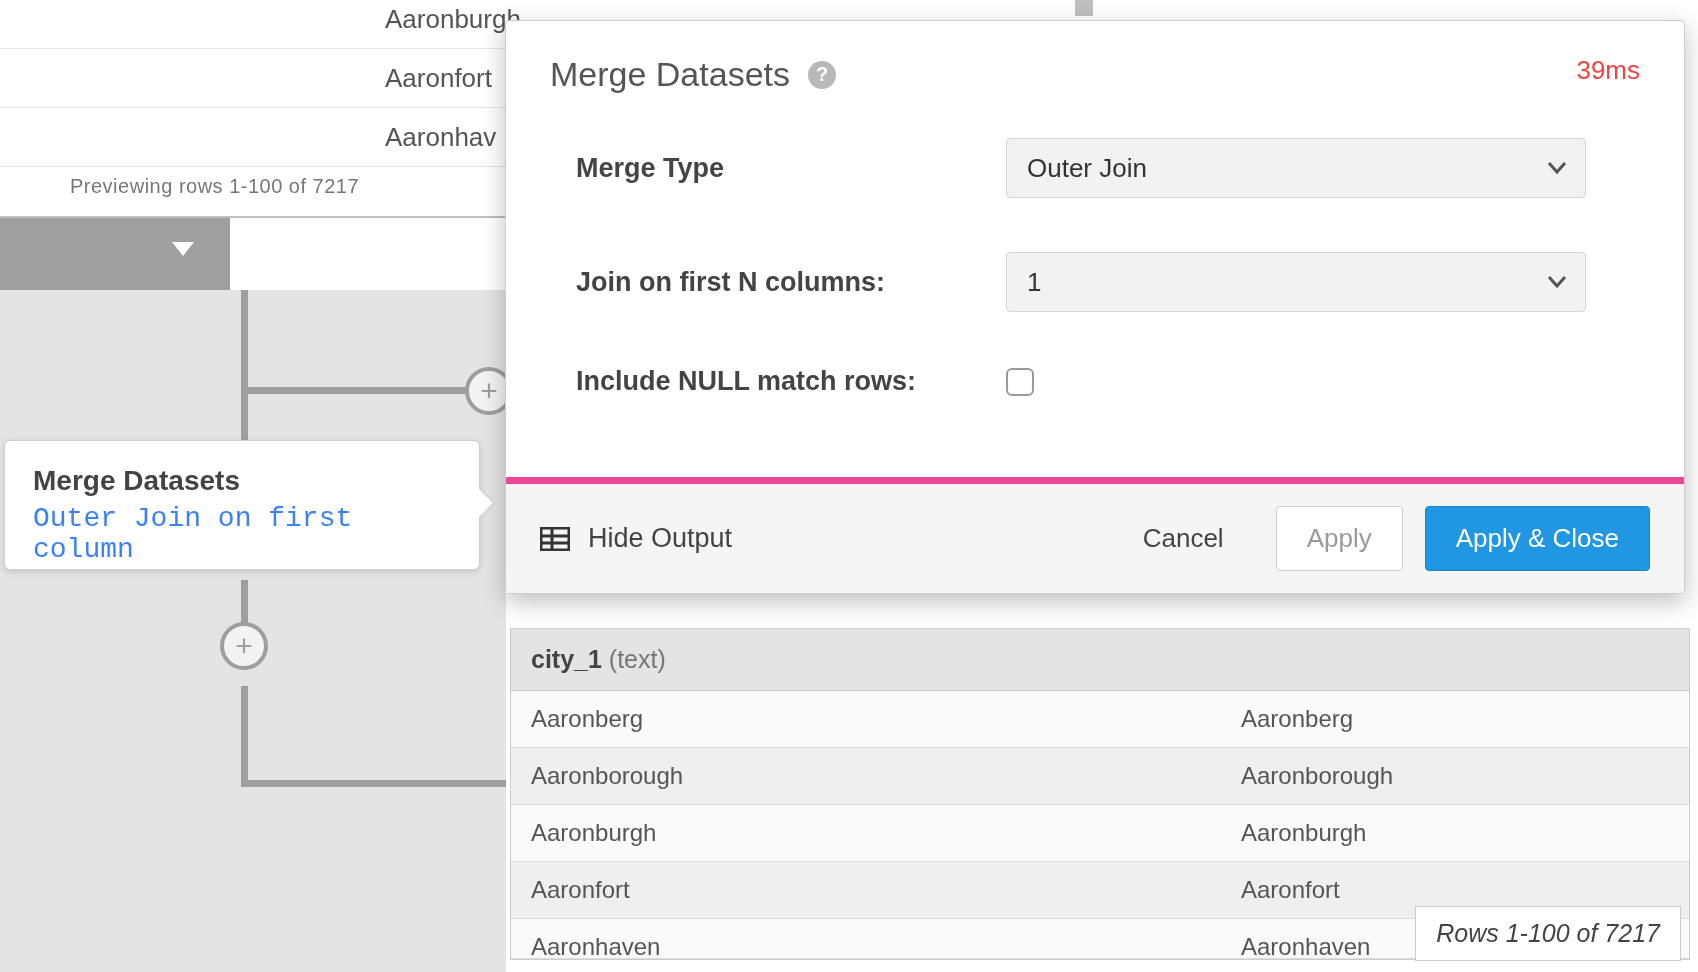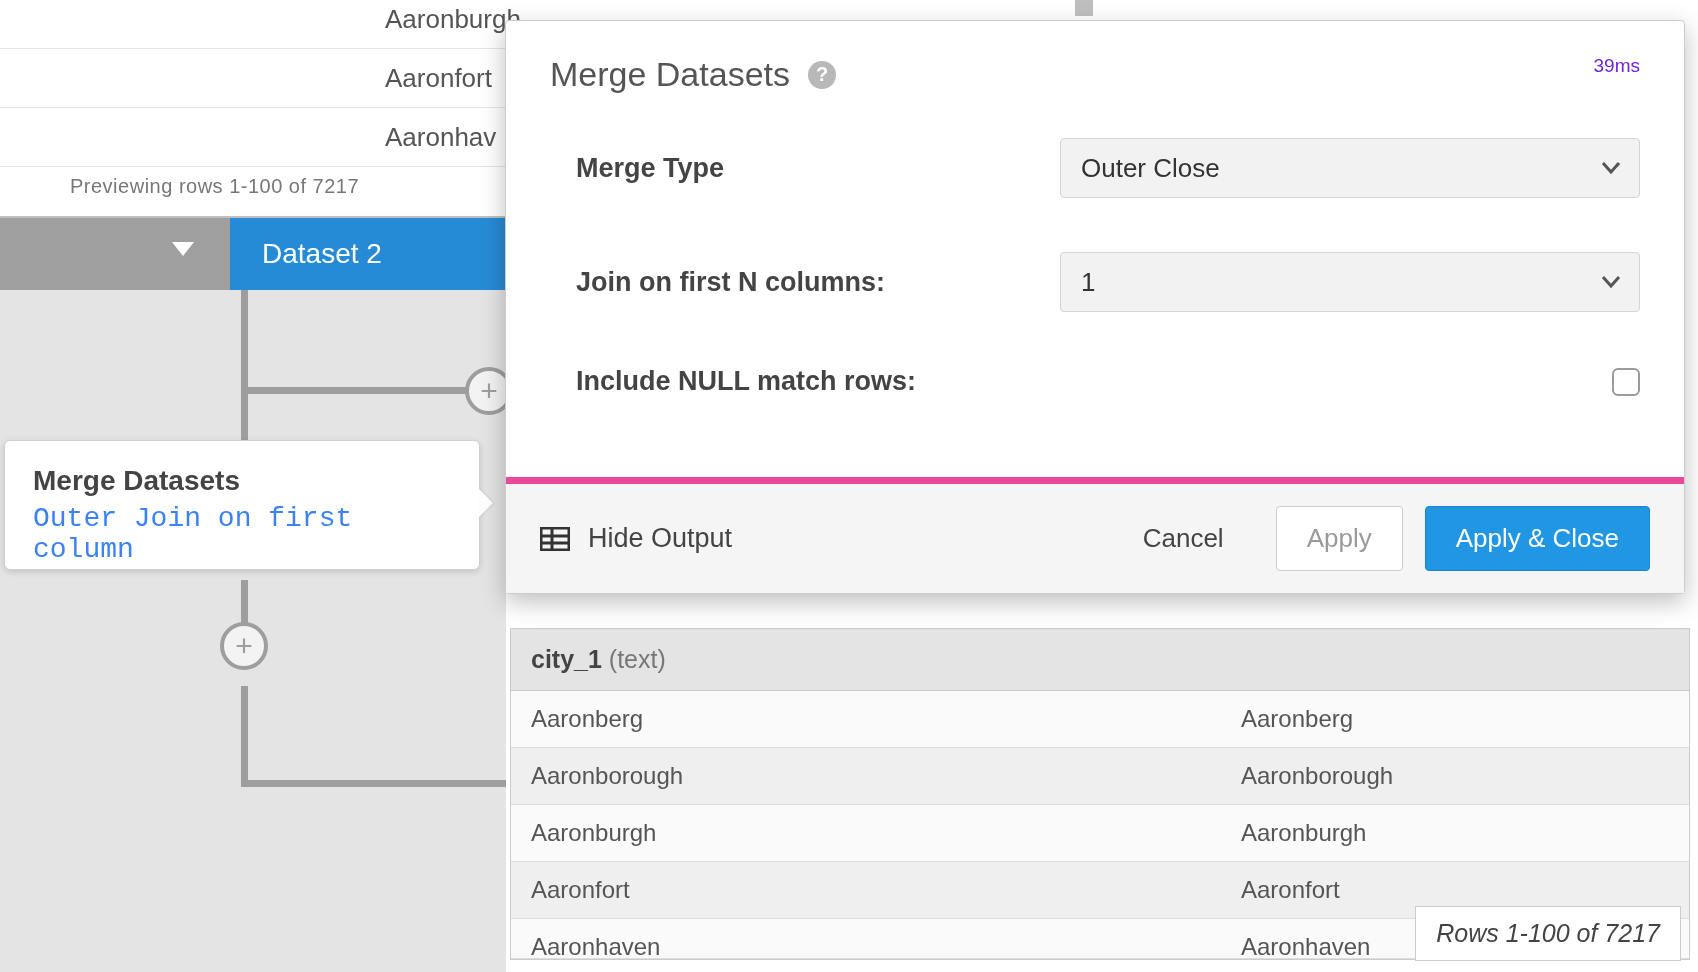--- a/index.html
+++ b/index.html
@@ -26,23 +26,23 @@
     .add-mid { top:332px; left:220px; }
     .node-card { position:absolute; left:4px; top:150px; width:476px; height:130px; background:#fff; border:1px solid #d0d0d0; border-radius:6px; box-shadow:0 2px 6px rgba(0,0,0,0.15); padding:24px 28px;}
     .node-card:after { content:""; position:absolute; right:-14px; top:48px; width:0;height:0; border-top:14px solid transparent; border-bottom:14px solid transparent; border-left:14px solid #fff; filter:drop-shadow(1px 0 1px rgba(0,0,0,0.1));}
     .node-title { font-size:28px; font-weight:600; color:#444; margin-bottom:6px;}
     .node-sub { font-size:28px; color:#3b82f6;font-family:Liberation Mono, monospace;}
     
     .dialog { position:absolute; left:505px; top:20px; width:1180px; background:#fff; border:1px solid #ccc; border-radius:4px; box-shadow:0 8px 24px rgba(0,0,0,0.25);}
     .dialog-head { padding:34px 44px 10px 44px; display:flex; align-items:flex-start;}
     .dialog-title { font-size:34px; color:#555; flex:0 0 auto; display:flex; align-items:center; gap:18px;}
     .help-icon { width:28px; height:28px; border-radius:50%; background:#b8b8b8; color:#fff; font-size:20px; font-weight:700; display:flex; align-items:center; justify-content:center;}
-    .timing { margin-left:auto; font-size:19px; color:#6d28d9;}
+    .timing { margin-left:auto; font-size:26px; color:#ef4444;}
     .dialog-body { padding: 34px 44px 50px 70px;}
-    .form-row { display:flex; align-items:center; margin-bottom:54px;justify-content:space-between;}
+    .form-row { display:flex; align-items:center; margin-bottom:54px;}
     .form-label { width:430px; font-size:27px; font-weight:700; color:#444;}
     .select { flex:1; max-width:580px; height:60px; border:1px solid #d5d5d5; border-radius:4px; background:#f2f2f2; padding:0 20px; display:flex; align-items:center; font-size:26px; color:#333; position:relative;}
     .select .chev { position:absolute; right:18px; top:22px;}
     .checkbox { width:28px; height:28px; border:2px solid #9a9a9a; border-radius:6px; background:#fff;}
     .dialog-foot { border-top:7px solid #ec4899; background:#f5f5f5; padding:22px 34px; display:flex; align-items:center;}
     .hide-output { display:flex; align-items:center; gap:18px; font-size:27px; color:#444;}
     .grid-icon { display:inline-block;}
     .foot-spacer { flex:1; }
     .btn { font-size:26px; padding:16px 30px; border-radius:4px;}
     .btn-cancel { background:transparent; color:#444; margin-right:22px; border:none;}
@@ -76,21 +76,20 @@
 <div class="preview-status-wrap">
   <div class="preview-status" style="left:70px;">Previewing rows 1-100 of 7217</div>
 </div>
 
 <div class="tabs-bar">
   <div class="tab-gray">
     <svg class="caret caret-down" width="22" height="18">
         <polygon points="0,0 22,0 11,14"></polygon>
       </svg>
   </div>
-  <div class="tab-blue">Dataset 2</div>
 </div>
 
 <div class="canvas">
   <div class="pipe-vert-upper"></div>
   <div class="pipe-hor"></div>
   <div class="pipe-vert-mid"></div>
   <div class="pipe-vert-lower"></div>
   <div class="pipe-hor2"></div>
   <div class="add-circle add-top">
     <span>+</span>
@@ -109,21 +108,21 @@
     <div class="dialog-title">
       <span>Merge Datasets</span>
       <span class="help-icon">?</span>
     </div>
     <div class="timing">39ms</div>
   </div>
   <div class="dialog-body">
     <div class="form-row">
       <div class="form-label">Merge Type</div>
       <div class="select">
-        <span>Outer Close</span>
+        <span>Outer Join</span>
         <svg class="chev chev-down" width="20" height="14">
             <path d="M2 2 L10 11 L18 2"></path>
           </svg>
       </div>
     </div>
     <div class="form-row">
       <div class="form-label">Join on first N columns:</div>
       <div class="select">
         <span>1</span>
         <svg class="chev chev-down" width="20" height="14">

